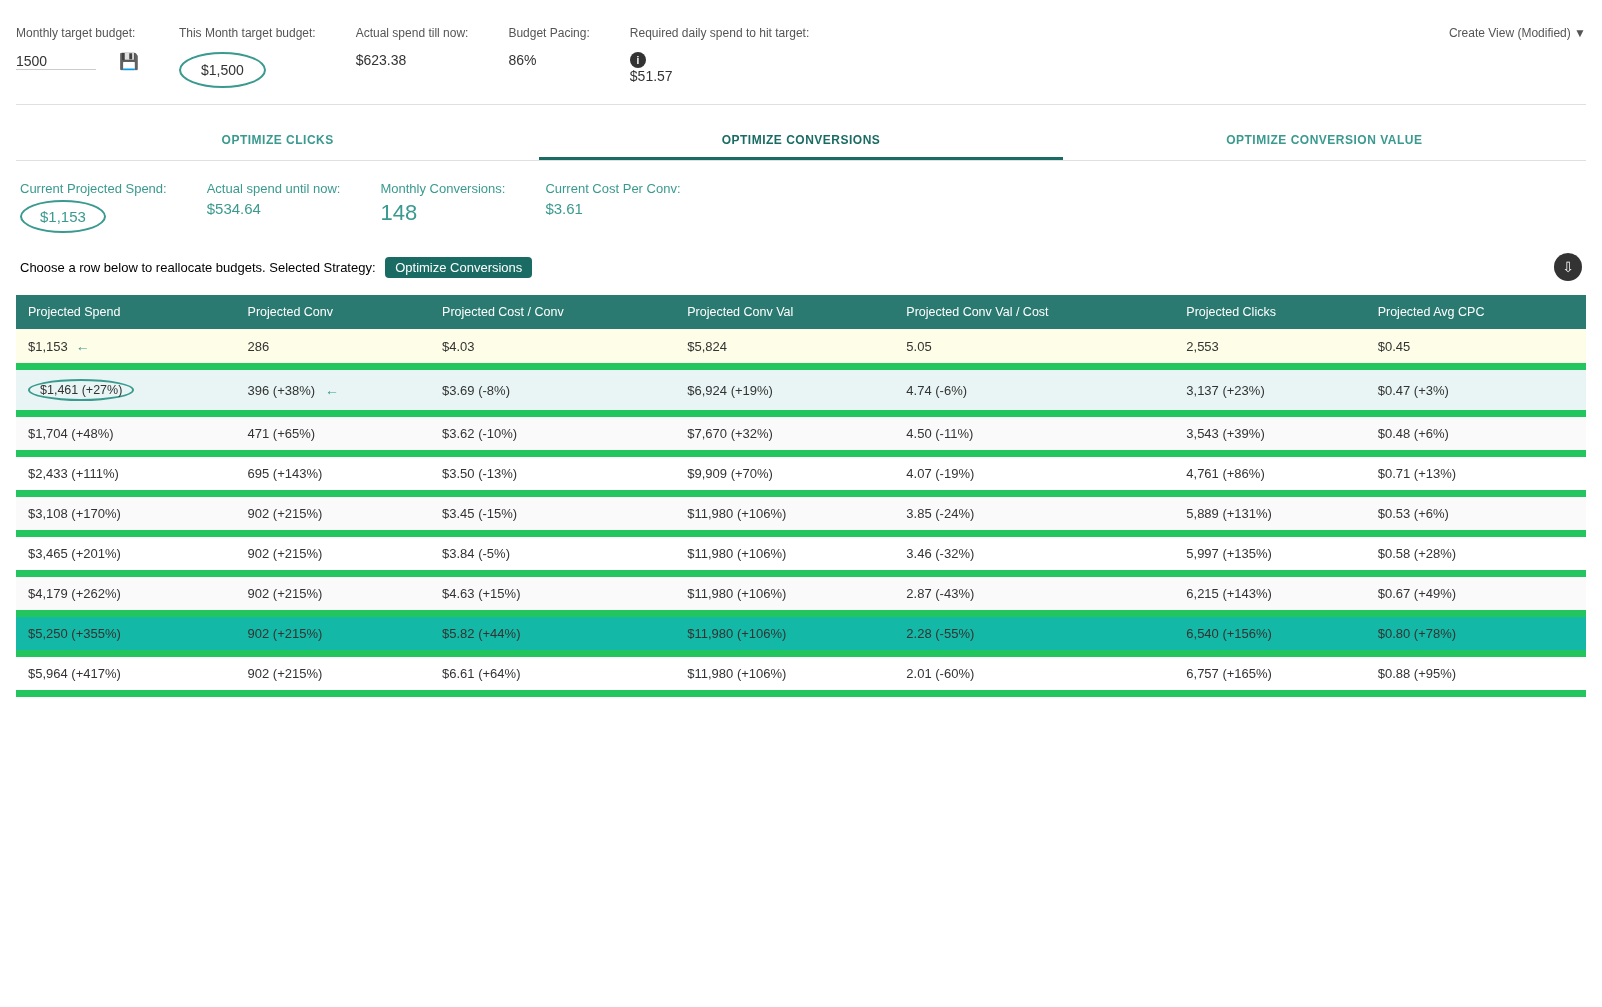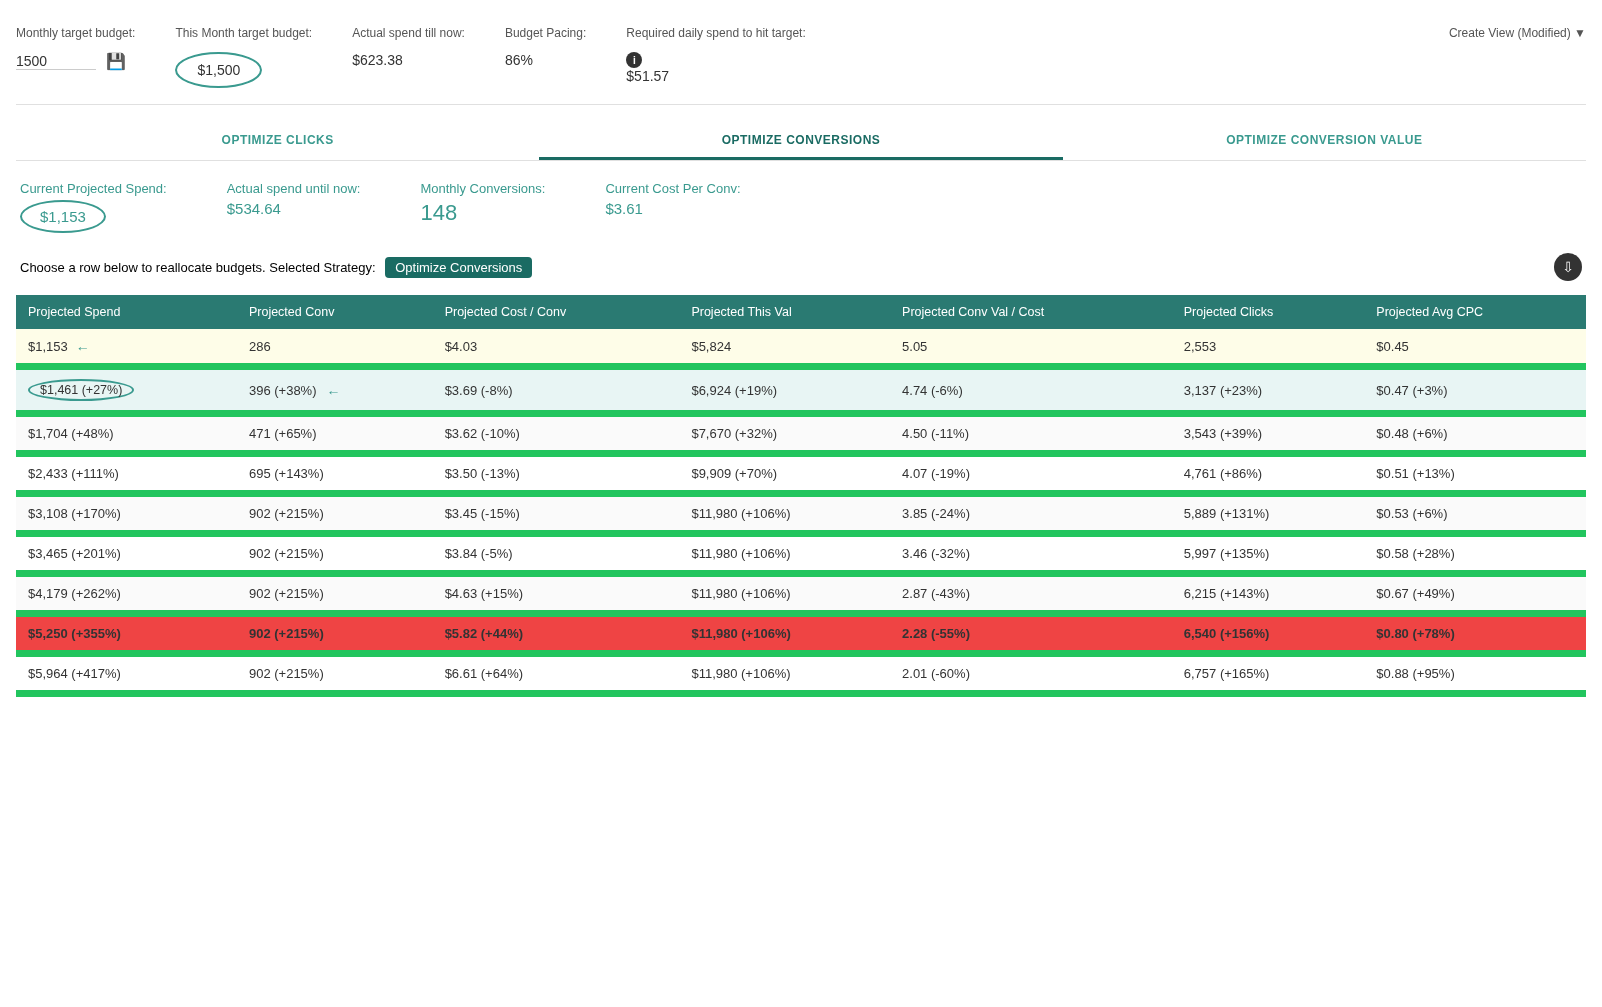--- a/index.html
+++ b/index.html
@@ -20,21 +20,21 @@
       margin-bottom: 12px;
     }
     .top-bar-item .value {
       font-size: 14px;
       color: #333;
       font-weight: 400;
     }
     .monthly-input-row {
       display: flex;
       align-items: center;
-      gap: 10px;
+      gap: 23px;
     }
     .monthly-input {
       border: none;
       border-bottom: 1px solid #ccc;
       font-size: 14px;
       width: 80px;
       outline: none;
       color: #333;
     }
     .save-icon {
@@ -86,21 +86,21 @@
       text-transform: uppercase;
       border-bottom: 3px solid transparent;
     }
     .tab.active {
       border-bottom: 3px solid #1a6b63;
       color: #1a6b63;
     }
 
     .stats-row {
       display: flex;
-      gap: 60px;
+      gap: 40px;
       margin-bottom: 20px;
       padding: 0 4px;
     }
     .stat-item label {
       display: block;
       color: #3a9a8f;
       font-size: 13px;
       margin-bottom: 4px;
     }
     .stat-item .stat-val {
@@ -287,21 +287,21 @@
   </div>
   <div class="download-icon">⇩</div>
 </div>
 
 <table>
   <thead>
     <tr>
       <th>Projected Spend</th>
       <th>Projected Conv</th>
       <th>Projected Cost / Conv</th>
-      <th>Projected This Val</th>
+      <th>Projected Conv Val</th>
       <th>Projected Conv Val / Cost</th>
       <th>Projected Clicks</th>
       <th>Projected Avg CPC</th>
     </tr>
   </thead>
   <tbody id="table-body">
   <tr style="background: rgb(254, 253, 232);">
         <td><span>$1,153</span><span class="arrow-left"> ←</span></td>
         <td>286</td>
         <td>$4.03</td>
@@ -328,21 +328,21 @@
         <td>3,543 (+39%)</td>
         <td>$0.48 (+6%)</td>
       </tr>
       <tr style="background: rgb(255, 255, 255);">
         <td>$2,433 (+111%)</td>
         <td>695 (+143%)</td>
         <td>$3.50 (-13%)</td>
         <td>$9,909 (+70%)</td>
         <td>4.07 (-19%)</td>
         <td>4,761 (+86%)</td>
-        <td>$0.51 (+13%)</td>
+        <td>$0.71 (+13%)</td>
       </tr>
       <tr style="background: rgb(250, 250, 250);">
         <td>$3,108 (+170%)</td>
         <td>902 (+215%)</td>
         <td>$3.45 (-15%)</td>
         <td>$11,980 (+106%)</td>
         <td>3.85 (-24%)</td>
         <td>5,889 (+131%)</td>
         <td>$0.53 (+6%)</td>
       </tr>
@@ -357,21 +357,21 @@
       </tr>
       <tr style="background: rgb(250, 250, 250);">
         <td>$4,179 (+262%)</td>
         <td>902 (+215%)</td>
         <td>$4.63 (+15%)</td>
         <td>$11,980 (+106%)</td>
         <td>2.87 (-43%)</td>
         <td>6,215 (+143%)</td>
         <td>$0.67 (+49%)</td>
       </tr>
-      <tr style="background: #ef4444; font-weight: bold;">
+      <tr style="background: #14b8a6;">
         <td>$5,250 (+355%)</td>
         <td>902 (+215%)</td>
         <td>$5.82 (+44%)</td>
         <td>$11,980 (+106%)</td>
         <td>2.28 (-55%)</td>
         <td>6,540 (+156%)</td>
         <td>$0.80 (+78%)</td>
       </tr>
       <tr style="background: rgb(255, 255, 255);">
         <td>$5,964 (+417%)</td>

